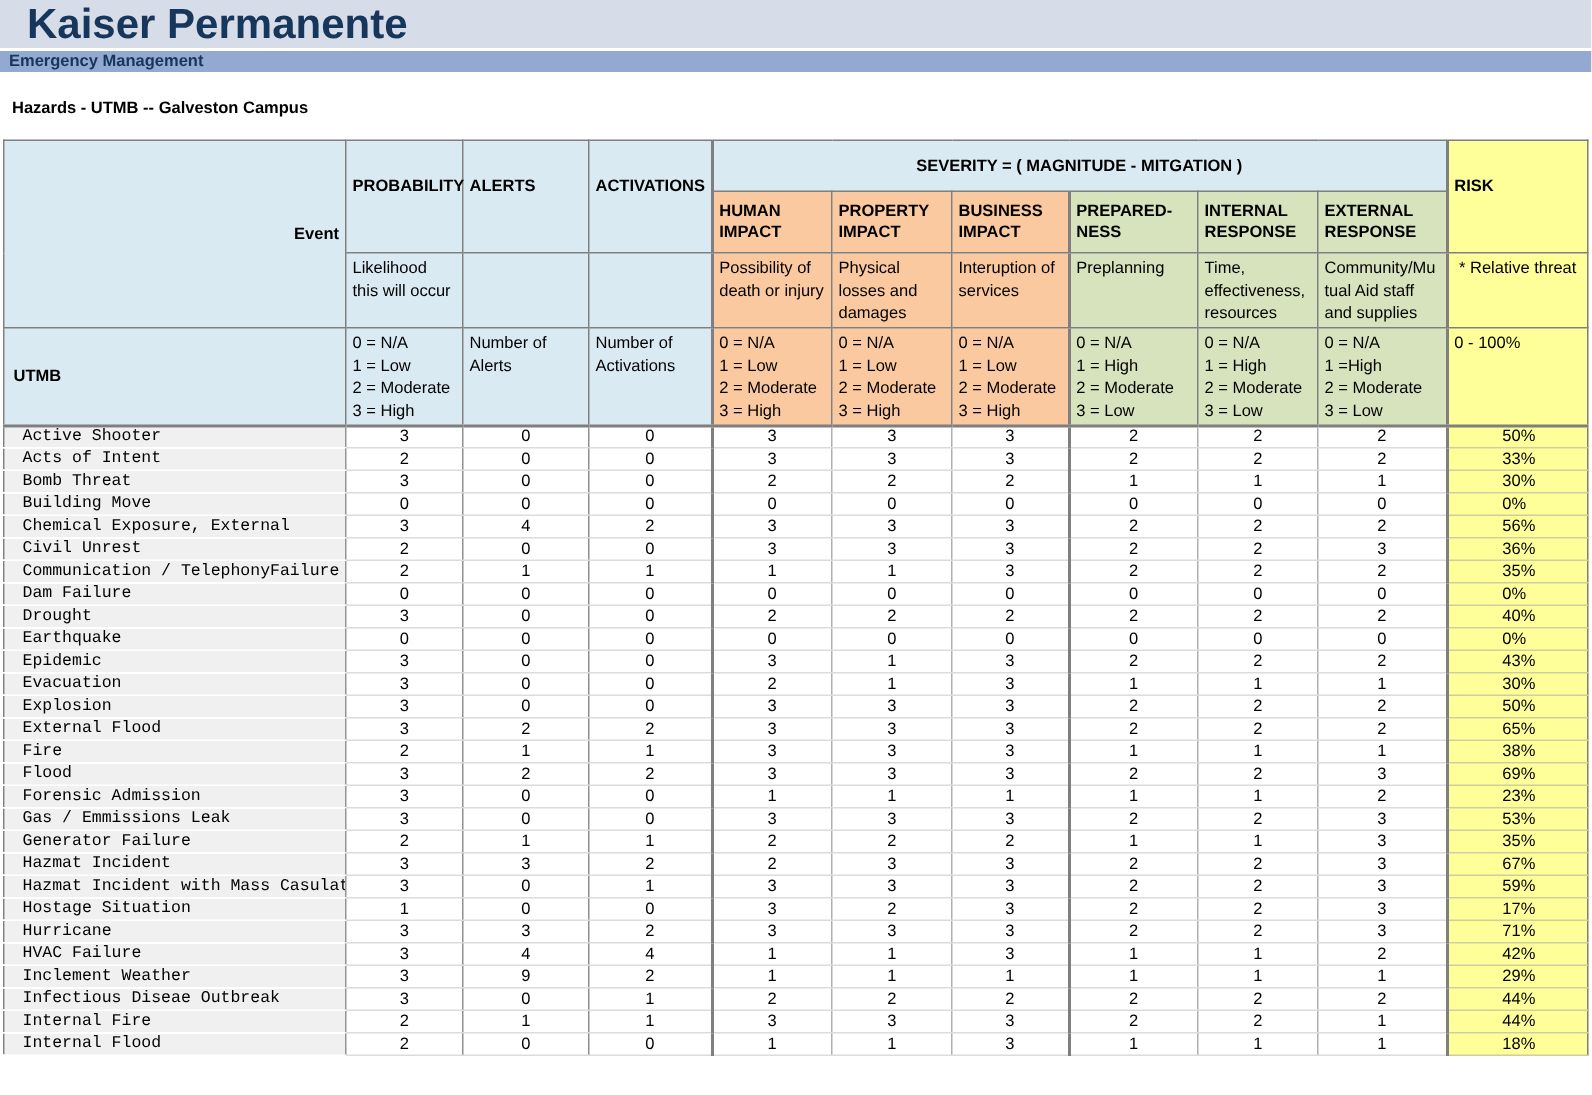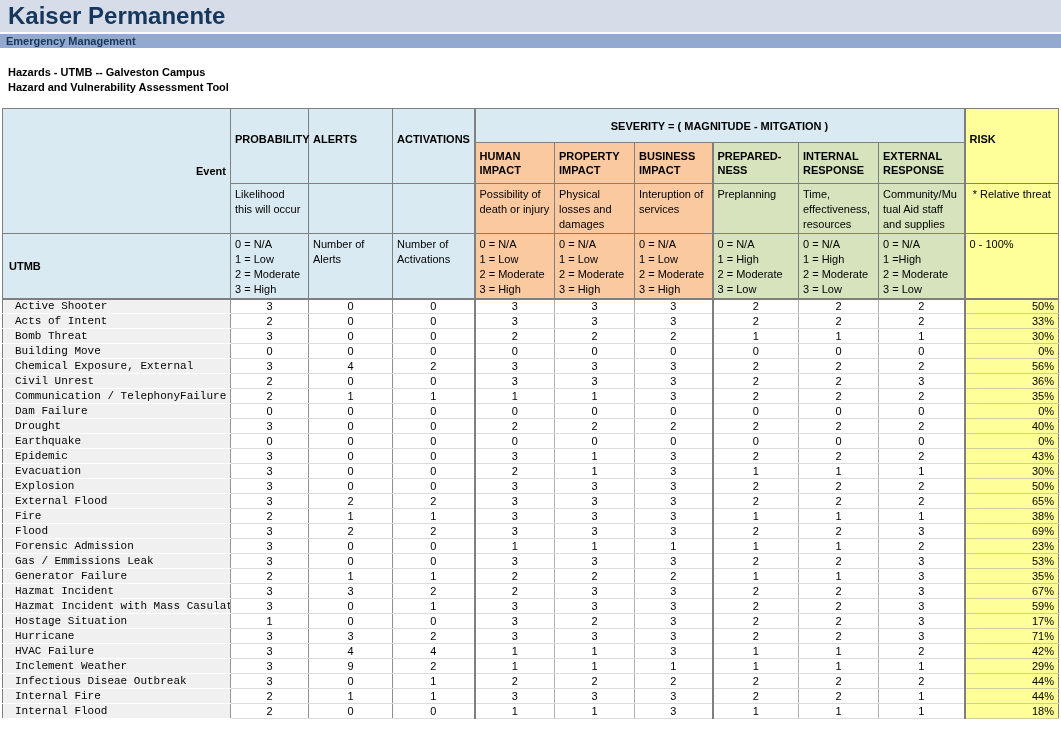--- a/index.html
+++ b/index.html
@@ -8,22 +8,22 @@
     overflow: hidden;
     background: #ffffff;
     font-family: "Liberation Sans", sans-serif;
   }
   .title-band {
     background: var(--title_band);
     height: 32px;
     display: flex; align-items: center;
   }
   .title-band h1 {
-    margin: 0 0 0 8px;
-    font-size: 24px;
+    margin: 0 0 0 18px;
+    font-size: 28px;
     color: var(--brand_navy);
     letter-spacing: 0px;
   }
   .em-bar {
     background: var(--subtitle_bar);
     height: 14px;
     margin-top: 2px;
     display: flex; align-items: center;
   }
   .em-bar span {
@@ -77,40 +77,39 @@
   }
   td.val {
     background: #ffffff;
     text-align: center;
     border-right: 1px solid #b0b0b0;
     border-bottom: 1px solid #dcdcdc;
   }
   td.val.c-base { border-right: 1px solid #8f8f8f; }
   td.riskv {
     background: var(--risk_yellow);
-    text-align: right;
+    text-align: left;
     border-left: 2px solid var(--grid_dark);
     border-right: 1px solid var(--grid_dark);
     border-bottom: 1px solid #cfcf9e;
     padding-left: 36px;
   }
 </style>
 </head>
 <body>
 
 <div class="title-band">
   <h1>Kaiser Permanente</h1>
 </div>
 <div class="em-bar">
   <span>Emergency Management</span>
 </div>
 
 <div class="intro">
   <div>Hazards - UTMB -- Galveston Campus</div>
-  <div>Hazard and Vulnerability Assessment Tool</div>
 </div>
 
 <table class="hva">
   <colgroup>
     <col style="width:228px">
       <col style="width:78px">
       <col style="width:84px">
       <col style="width:82px">
     <col style="width:80px">
       <col style="width:80px">

